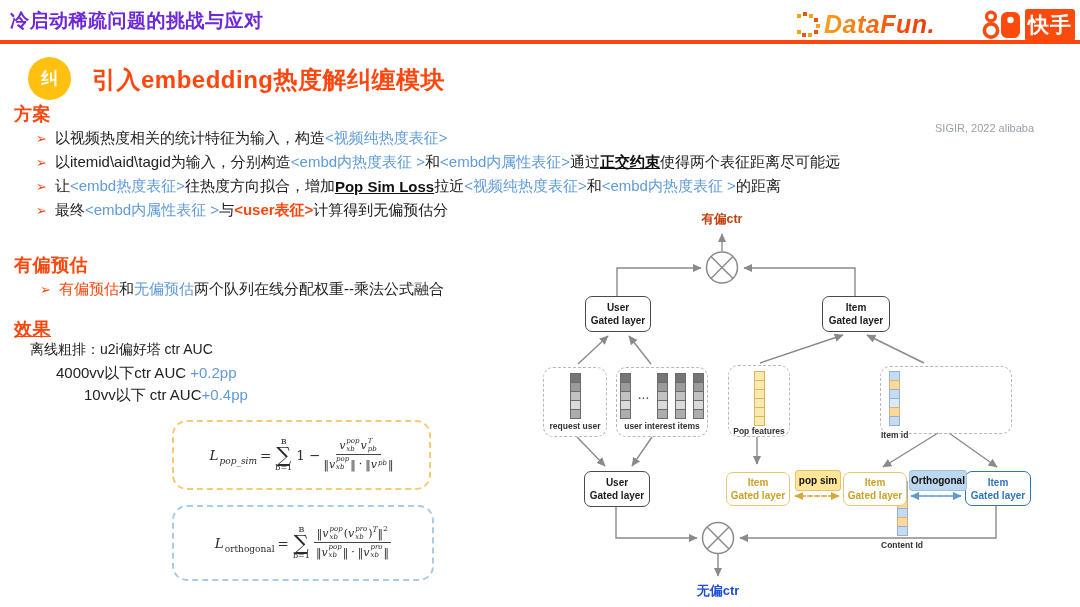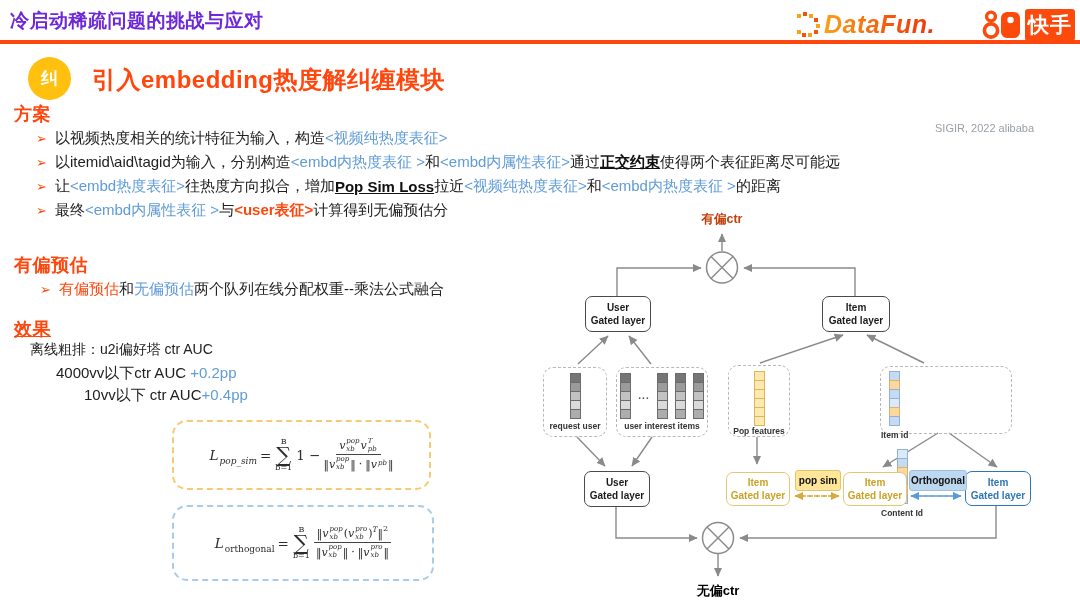--- a/index.html
+++ b/index.html
@@ -76,21 +76,21 @@
   .gbox-gold{border:1.4px solid #E6C66E;color:#C9A227;}
   .gbox-blue{border:1.6px solid #2E75B6;color:#2E75B6;}
   .badge-lab{
     border-radius:3px;display:flex;align-items:center;justify-content:center;
     font-size:10px;font-weight:bold;color:#111;z-index:3;
   }
   .badge-gold{background:#FFE699;border:1px solid #E3C36B;}
   .badge-blue{background:#BDD7EE;border:1px solid #9CC3E5;}
   .ctr-lab{font-size:12.5px;font-weight:bold;text-align:center;width:70px;}
   .gold-t{color:#c2410c;}
-  .blue-t{color:#000000;}
+  .blue-t{color:#1d4ed8;}
   .dbox{border:1.5px dashed #b8b8b8;border-radius:10px;display:flex;flex-direction:column;align-items:center;}
   .dbox .lab{font-size:8.5px;font-weight:600;color:#333;white-space:nowrap;margin-top:auto;margin-bottom:5px;}
   .stackrow{display:flex;align-items:flex-start;gap:7px;margin-top:6px;}
   .stack{display:flex;flex-direction:column;width:11px;}
   .stack span{height:8px;border:1px solid #6b6b6b;margin-top:-1px;}
   .g1 span:nth-child(1){background:#757575;} .g1 span:nth-child(2){background:#9b9b9b;}
   .g1 span:nth-child(3){background:#c2c2c2;} .g1 span:nth-child(4){background:#dadada;}
   .g1 span:nth-child(5){background:#adadad;}
   .ystack span{border-color:#D9B65C;background:#FCE9B0;}
   .mix span{border-color:#90B1D8;}
@@ -397,21 +397,21 @@
         <span></span>
         <span></span>
         <span></span>
         <span></span>
         <span></span>
         <span></span>
       </div>
     </div>
   <div class="lab">Pop features</div>
 </div>
-<div class="abs dbox dnode" style="left:880px;top:366px;width:130px;height:66px;flex-direction:column;justify-content:space-evenly;align-items:flex-start;">
+<div class="abs dbox dnode" style="left:880px;top:366px;width:130px;height:66px;flex-direction:column;justify-content:space-evenly;align-items:flex-start;gap:32px;">
   <div class="idgroup" style="margin-top:5px;">
     <div class="stack mix mixA">
         <span></span>
         <span></span>
         <span></span>
         <span></span>
         <span></span>
         <span></span>
       </div>
     <div class="lab">Item id</div>

